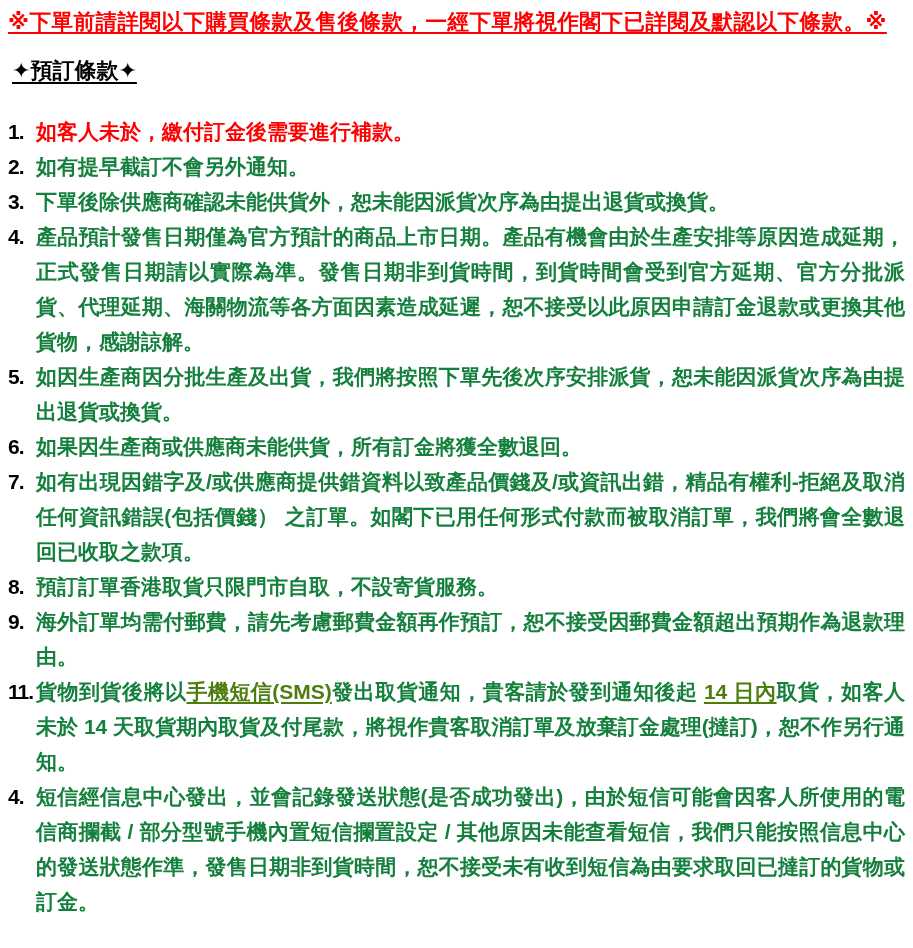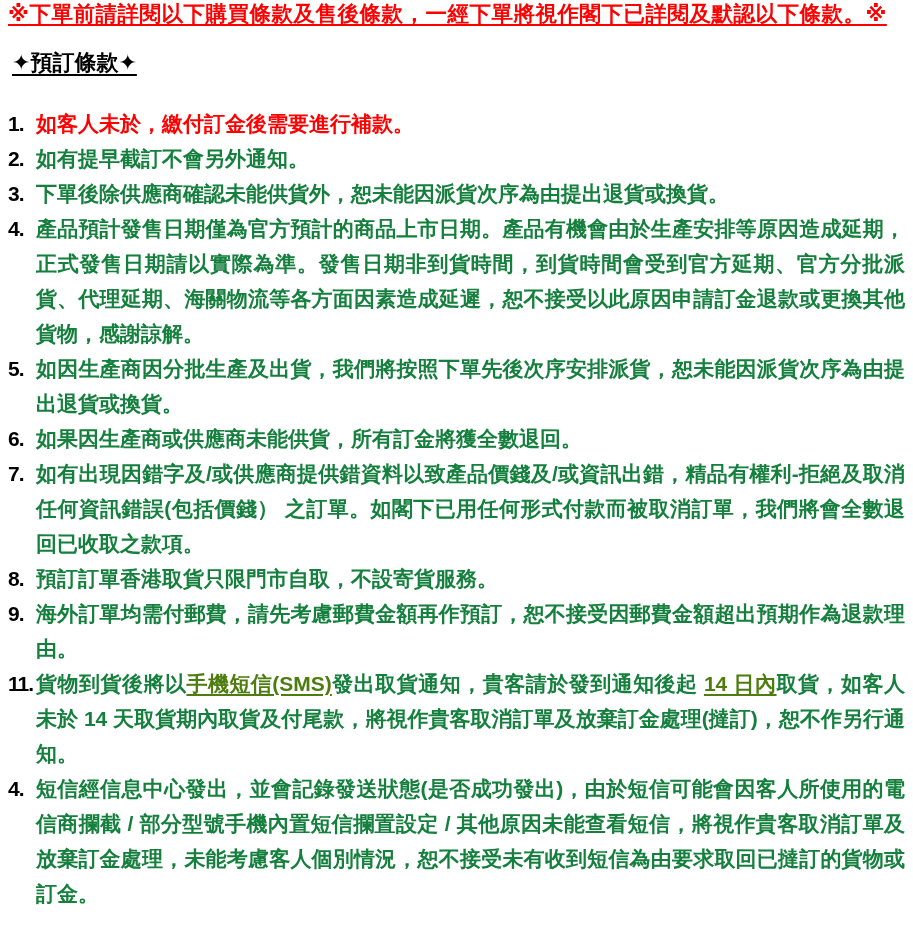--- a/index.html
+++ b/index.html
@@ -9,21 +9,21 @@
   }
   body {
     width: 913px;
     height: 948px;
     overflow: hidden;
   }
   .page {
     box-sizing: border-box;
     width: 913px;
     height: 948px;
-    padding: 1px 8px 0 8px;
+    padding: 9px 8px 0 8px;
     font-family: "Liberation Sans", "DejaVu Sans", sans-serif;
     font-weight: 700;
     color: #000000;
     font-size: 21px;
   }
   .banner {
     color: #fe0000;
     text-decoration: underline;
     text-decoration-thickness: 2px;
     text-underline-offset: 3px;
@@ -82,15 +82,15 @@
       <li><span class="num">1.</span><span class="seg-red">如客人未於，繳付訂金後需要進行補款。</span></li>
       <li><span class="num">2.</span><span class="seg-normal">如有提早截訂不會另外通知。</span></li>
       <li><span class="num">3.</span><span class="seg-normal">下單後除供應商確認未能供貨外，恕未能因派貨次序為由提出退貨或換貨。</span></li>
       <li><span class="num">4.</span><span class="seg-normal">產品預計發售日期僅為官方預計的商品上市日期。產品有機會由於生產安排等原因造成延期，正式發售日期請以實際為準。發售日期非到貨時間，到貨時間會受到官方延期、官方分批派貨、代理延期、海關物流等各方面因素造成延遲，恕不接受以此原因申請訂金退款或更換其他貨物，感謝諒解。</span></li>
       <li><span class="num">5.</span><span class="seg-normal">如因生產商因分批生產及出貨，我們將按照下單先後次序安排派貨，恕未能因派貨次序為由提出退貨或換貨。</span></li>
       <li><span class="num">6.</span><span class="seg-normal">如果因生產商或供應商未能供貨，所有訂金將獲全數退回。</span></li>
       <li><span class="num">7.</span><span class="seg-normal">如有出現因錯字及/或供應商提供錯資料以致產品價錢及/或資訊出錯，精品有權利-拒絕及取消任何資訊錯誤(包括價錢） 之訂單。如閣下已用任何形式付款而被取消訂單，我們將會全數退回已收取之款項。</span></li>
       <li><span class="num">8.</span><span class="seg-normal">預訂訂單香港取貨只限門市自取，不設寄貨服務。</span></li>
       <li><span class="num">9.</span><span class="seg-normal">海外訂單均需付郵費，請先考慮郵費金額再作預訂，恕不接受因郵費金額超出預期作為退款理由。</span></li>
       <li><span class="num">11.</span><span class="seg-normal">貨物到貨後將以</span><span class="seg-red-underline">手機短信(SMS)</span><span class="seg-normal">發出取貨通知，貴客請於發到通知後起 </span><span class="seg-red-underline">14 日內</span><span class="seg-normal">取貨，如客人未於 14 天取貨期內取貨及付尾款，將視作貴客取消訂單及放棄訂金處理(撻訂)，恕不作另行通知。</span></li>
-      <li><span class="num">4.</span><span class="seg-normal">短信經信息中心發出，並會記錄發送狀態(是否成功發出)，由於短信可能會因客人所使用的電信商攔截 / 部分型號手機內置短信攔置設定 / 其他原因未能查看短信，將視作貴客取消訂單及放棄訂金處理，未能考慮客人個別情況，恕不接受未有收到短信為由要求取回已撻訂的貨物或訂金。</span></li>
+      <li><span class="num">4.</span><span class="seg-normal">短信經信息中心發出，並會記錄發送狀態(是否成功發出)，由於短信可能會因客人所使用的電信商攔截 / 部分型號手機內置短信攔置設定 / 其他原因未能查看短信，我們只能按照信息中心的發送狀態作準，發售日期非到貨時間，恕不接受未有收到短信為由要求取回已撻訂的貨物或訂金。</span></li>
     </ol>
 </div>
 
 </body></html>

